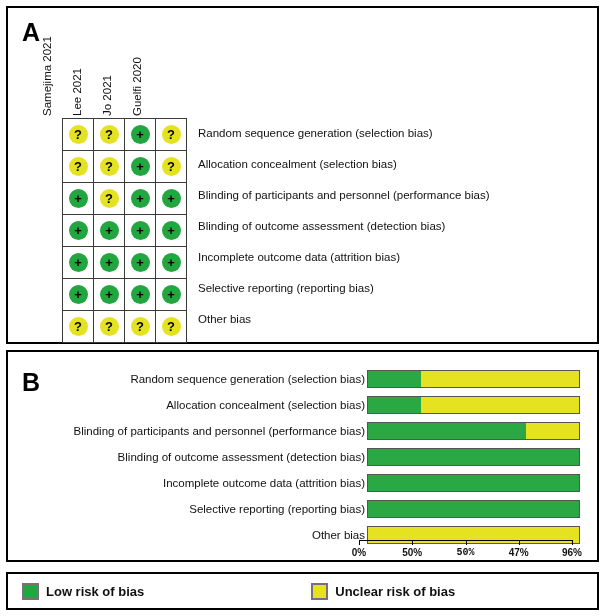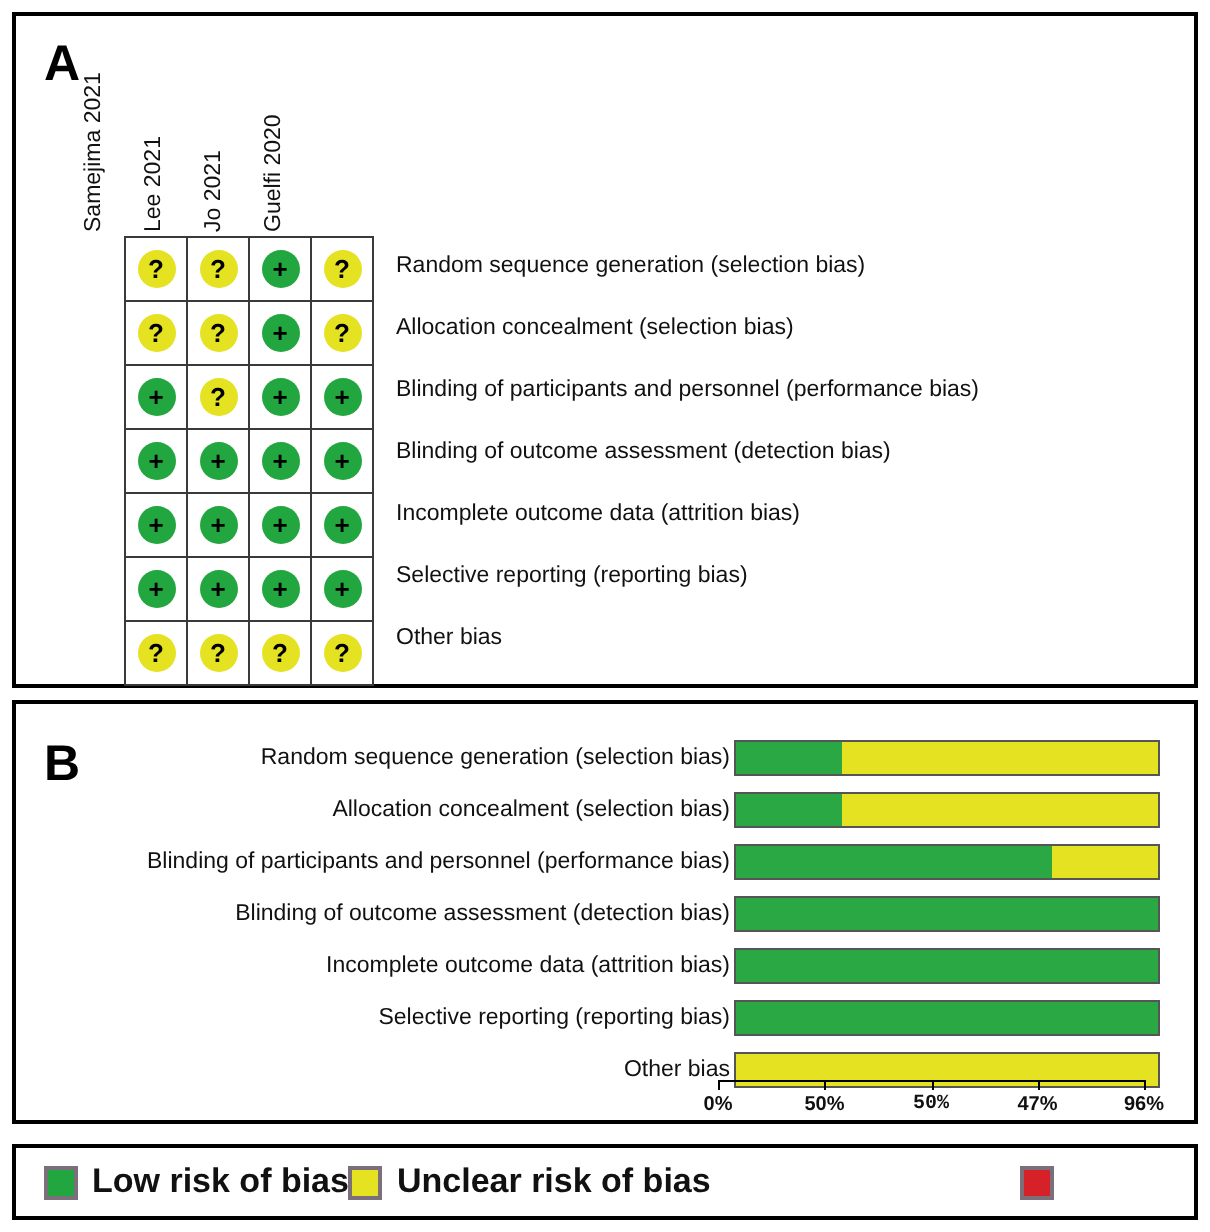--- a/index.html
+++ b/index.html
@@ -78,30 +78,30 @@
     transform:translateX(-50%);white-space:nowrap;color:#111;
   }
 
   
   #legend-items{
     position:absolute;left:0;top:0;width:100%;height:100%;
     display:flex;align-items:center;
   }
   .legend-item{display:flex;align-items:center;}
   #legend-items .legend-item:nth-child(1){margin-left:14px;}
-  #legend-items .legend-item:nth-child(2){}
+  #legend-items .legend-item:nth-child(2){margin-left:167px;}
   #legend-items .legend-item:nth-child(3){margin-left:155px;}
   .swatch{
     width:17px;height:17px;border:2px solid #7a6f7a;box-sizing:border-box;
     margin-right:7px;
   }
   .swatch.low{background:#22a63f;}
   .swatch.unclear{background:#e4e221;}
   .swatch.high{background:#d62128;}
-  .legend-text{font-size:17px;font-weight:bold;color:#111;white-space:nowrap;}
+  .legend-text{font-size:13px;font-weight:bold;color:#111;white-space:nowrap;}
 </style>
 </head>
 <body>
 
 <div class="panel" id="panel-a">
 
   <div class="panel-letter" id="letter-a">A</div>
 
   <div id="matrix-headers">
       <div class="col-header" style="left: 0px;">Samejima 2021</div>

